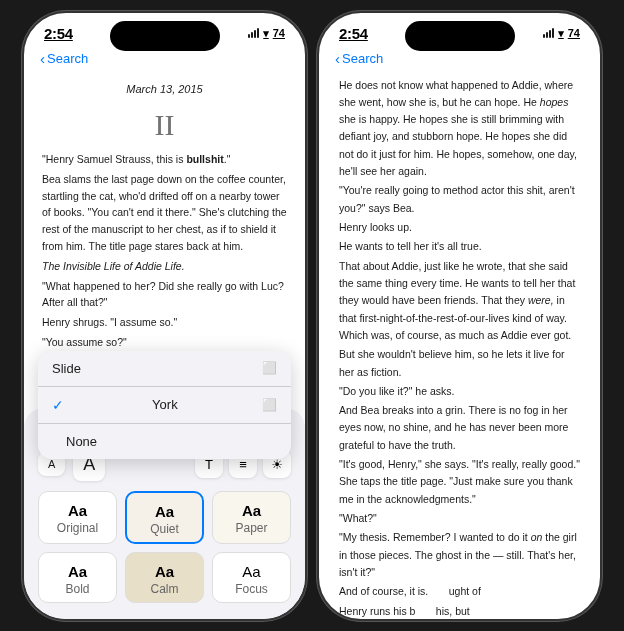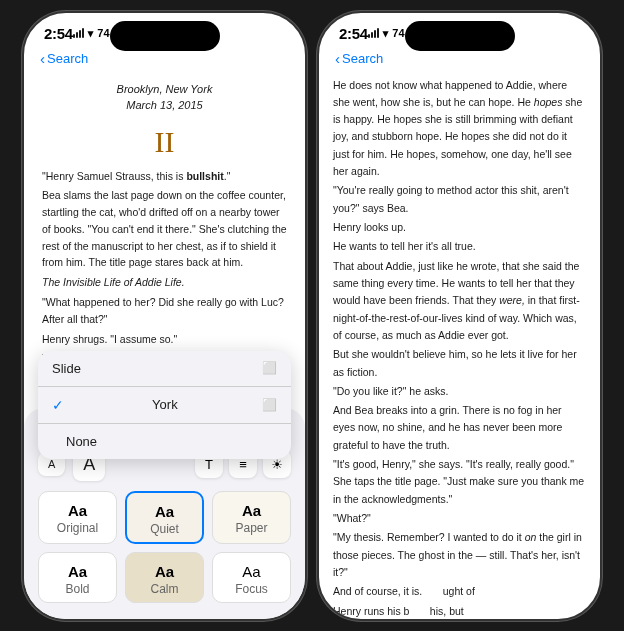--- a/index.html
+++ b/index.html
@@ -28,27 +28,29 @@
       border-radius: 44px;
       overflow: hidden;
       position: relative;
       border: 2px solid #333;
       box-shadow: 0 0 0 1px #555;
     }
 
     
     .status-bar {
       display: flex;
+      justify-content: space-between;
       align-items: center;
       padding: 12px 20px 4px;
       font-size: 12px;
       font-weight: 600;
       background: transparent;
       position: relative;
       z-index: 10;
+      text-decoration: underline;
     }
 
     .status-bar .time {
       font-size: 15px;
       font-weight: 700;
       letter-spacing: -0.3px;
     }
 
     .status-bar .icons {
       display: flex;
@@ -101,21 +103,21 @@
       padding: 8px 0 6px;
       font-style: italic;
       font-size: 11px;
       line-height: 1.5;
     }
 
     .book-chapter {
       text-align: center;
       font-size: 30px;
       font-weight: 300;
-      color: #a16207;
+      color: #737373;
       line-height: 1.2;
       margin: 4px 0 8px;
       font-family: Georgia, serif;
     }
 
     .book-text {
       font-size: 10.5px;
       line-height: 1.6;
       color: #1a1a1a;
     }
@@ -261,21 +263,21 @@
 
     .theme-aa.bold-style { font-weight: 800; }
     .theme-aa.light-style { font-weight: 300; }
 
     .theme-name {
       font-size: 12px;
       color: #666;
     }
 
     .right-book-content {
-      padding: 4px 14px 10px;
+      padding: 4px 20px 10px;
       font-size: 10.5px;
       line-height: 1.65;
       color: #1a1a1a;
       column-count: 1;
     }
 
     .right-book-content p {
       margin-bottom: 2px;
       text-align: left;
     }
@@ -320,21 +322,20 @@
 
     <div class="nav-bar">
       <div class="nav-back">
         <span class="chevron">‹</span>
         <span>Search</span>
       </div>
     </div>
 
     <div class="book-content">
       <div class="book-header">
-        <div>Brooklyn, New York</div>
         <div>March 13, 2015</div>
       </div>
       <div class="book-chapter">II</div>
       <div class="book-text">
         <p>"Henry Samuel Strauss, this is <span class="bold">bullshit</span>."</p>
         <p>Bea slams the last page down on the coffee counter, startling the cat, who'd drifted off on a nearby tower of books. "You can't end it there." She's clutching the rest of the manuscript to her chest, as if to shield it from him. The title page stares back at him.</p>
         <p class="italic">The Invisible Life of Addie Life.</p>
         <p>"What happened to her? Did she really go with Luc? After all that?"</p>
         <p>Henry shrugs. "I assume so."</p>
         <p>"You assume so?"</p>

